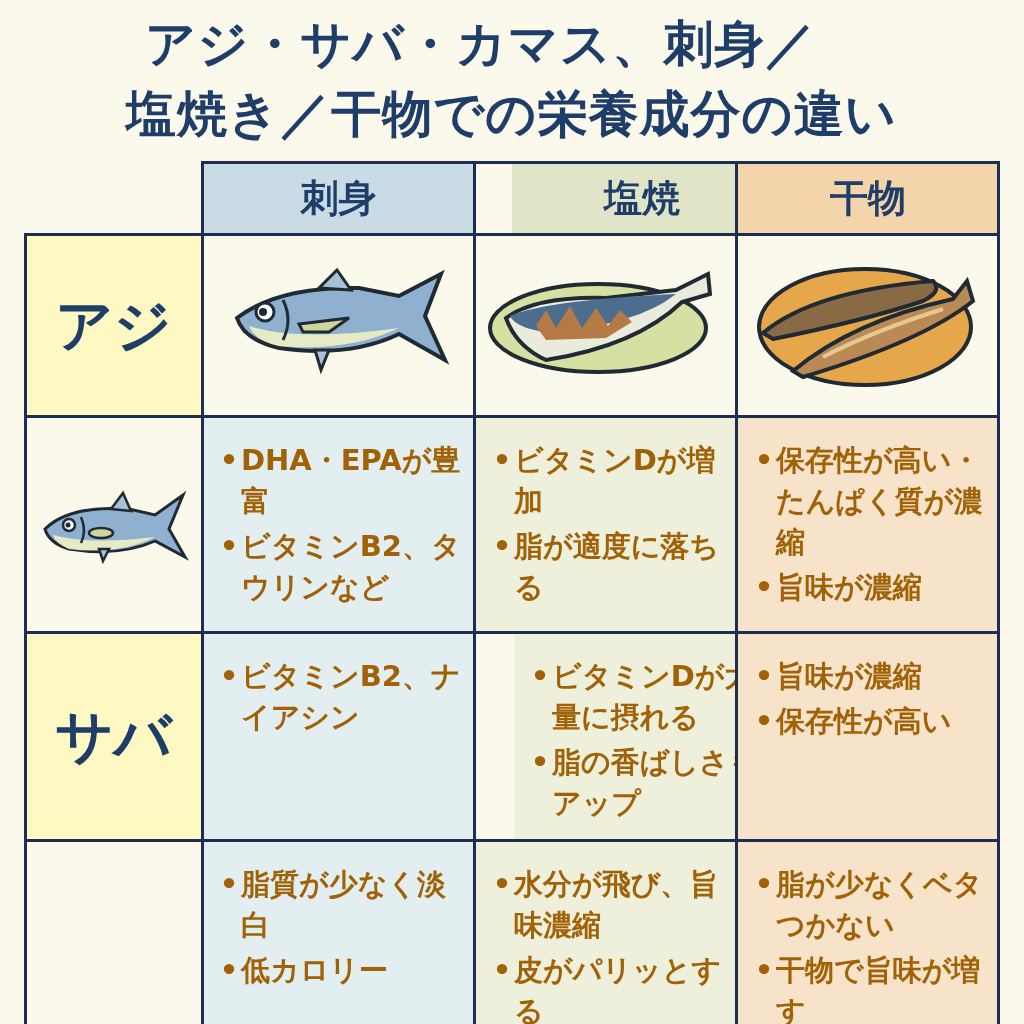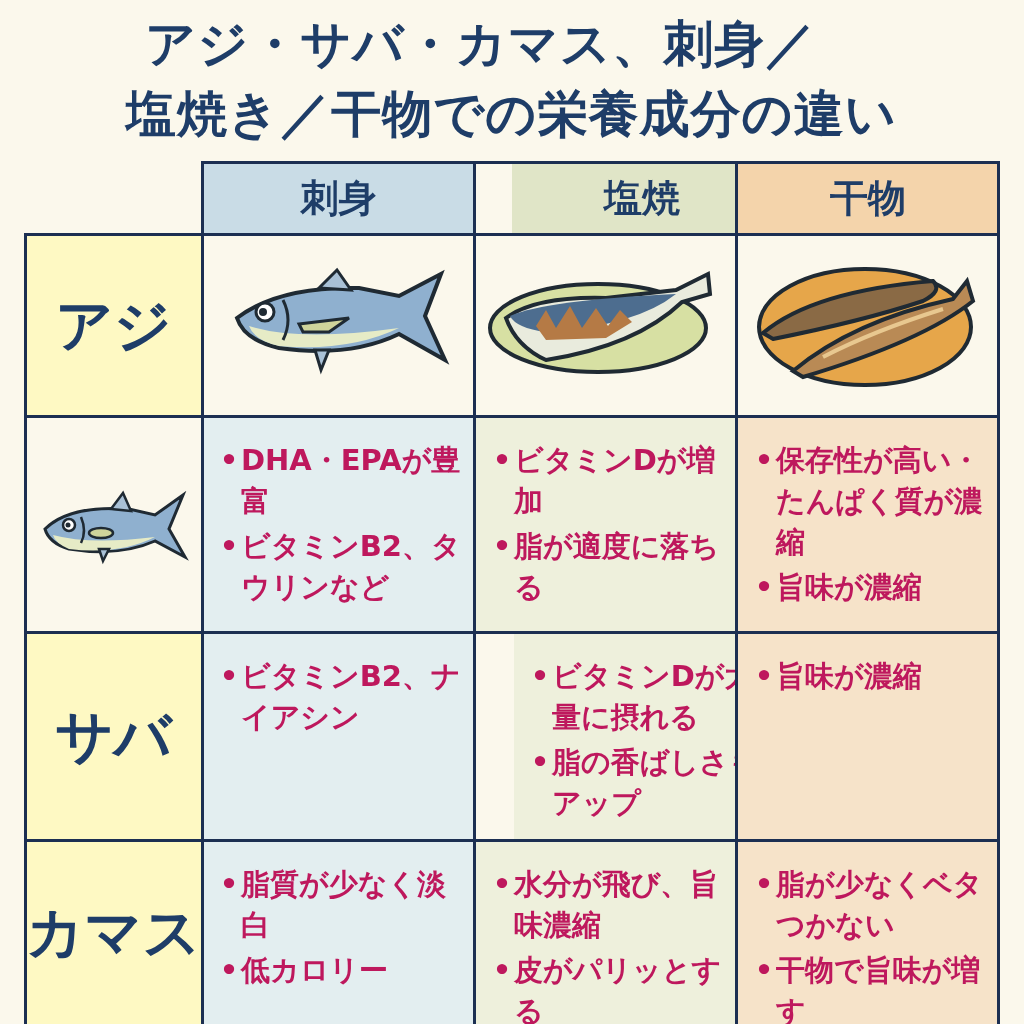--- a/index.html
+++ b/index.html
@@ -22,21 +22,21 @@
   .hdr { display: flex; align-items: center; justify-content: center; font-weight: bold; font-size: 38px; color: #1e3d68; }
   .hdr.c1 { background: #c9dce6; }
   .hdr.c2 { background: #e0e5c7; }
   .hdr.c3 { background: #f4d4ab; }
   .rowlabel { display: flex; align-items: center; justify-content: center; font-weight: bold; font-size: 57px; color: #1e3d68; background: #fef9c3; }
   .body-c1 { background: #e3eef0; }
   .body-c2 { background: #eef0dc; }
   .body-c3 { background: #f6e3c9; }
   .img-cell { background: #fbf8ec; display: flex; align-items: center; justify-content: center; }
   .list { list-style: none; margin: 0; padding: 22px 10px 0 14px; }
-  .list li { font-size: 29px; line-height: 41px; font-weight: bold; color: #be185d; padding-left: 24px; text-indent: -24px; margin-bottom: 4px; }
+  .list li { font-size: 29px; line-height: 41px; font-weight: bold; color: #a16207; padding-left: 24px; text-indent: -24px; margin-bottom: 4px; }
   .list li .dot { display: inline-block; width: 24px; text-indent: 0; text-align: center; }
   .hl { position: absolute; background: #1c2f52; }
 </style>
 </head>
 <body>
 
 <div class="title">
   <div class="l1">アジ・サバ・カマス、刺身／</div>
   <div class="l2">塩焼き／干物での栄養成分の違い</div>
 </div>
@@ -126,26 +126,24 @@
   </div>
   <div class="cell body-c2" style="left:476px;top:634px;width:260px;height:206px;margin-left:38px;">
     <ul class="list">
       <li><span class="dot">•</span><span>ビタミンDが大量に摂れる</span></li>
       <li><span class="dot">•</span><span>脂の香ばしさもアップ</span></li>
     </ul>
   </div>
   <div class="cell body-c3" style="left:738px;top:634px;width:260px;height:206px;">
     <ul class="list">
       <li><span class="dot">•</span><span>旨味が濃縮</span></li>
+      <li><span class="dot">•</span><span>保存性が高い</span></li>
     </ul>
   </div>
 
-  <div class="cell rowlabel" style="left:26px;top:842px;width:175px;height:182px;">
-      <span>カマス</span>
-    </div>
   <div class="cell body-c1" style="left:203px;top:842px;width:271px;height:182px;">
     <ul class="list">
       <li><span class="dot">•</span><span>脂質が少なく淡白</span></li>
       <li><span class="dot">•</span><span>低カロリー</span></li>
     </ul>
   </div>
   <div class="cell body-c2" style="left:476px;top:842px;width:260px;height:182px;">
     <ul class="list">
       <li><span class="dot">•</span><span>水分が飛び、旨味濃縮</span></li>
       <li><span class="dot">•</span><span>皮がパリッとする</span></li>

